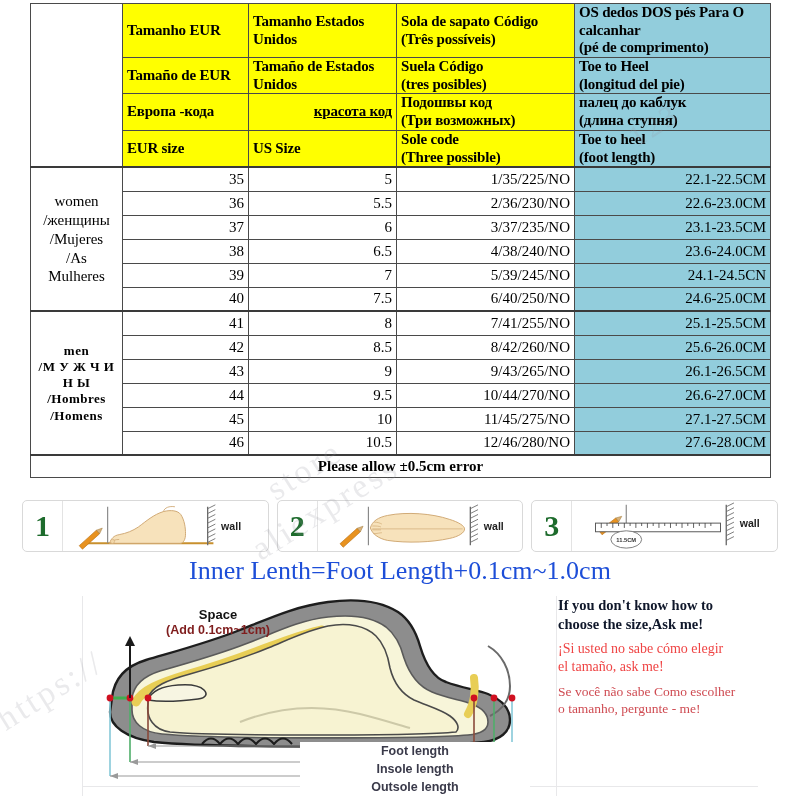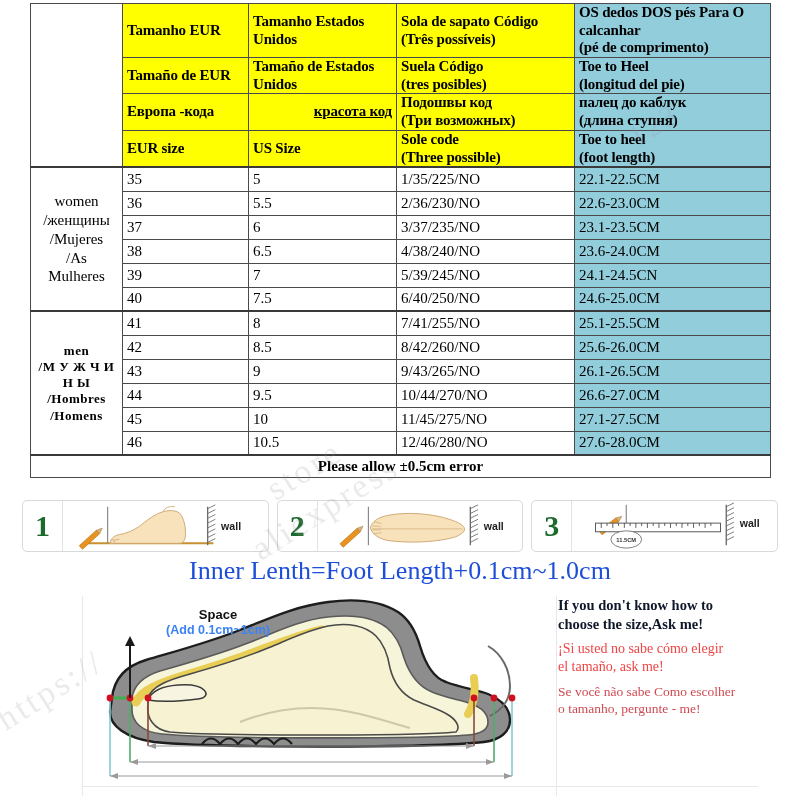--- a/index.html
+++ b/index.html
@@ -68,21 +68,21 @@
     text-align: center;
     vertical-align: middle;
   }
   td.grp.serif {
     font-family: "Liberation Serif", serif;
     font-weight: bold;
     font-size: 13px;
     letter-spacing: 0.5px;
   }
   td.dat {
-    text-align: left;
+    text-align: right;
     height: 24px;
     font-size: 16px;
     font-family: "Liberation Serif", serif;
   }
   td.dat.blue { background: #92CDDC; }
   td.note {
     text-align: center;
     font-family: "Liberation Sans", sans-serif;
     font-weight: bold;
     font-size: 14px;
@@ -135,21 +135,21 @@
   .shoe-area svg { display: block; width: 100%; height: 100%; }
 
   .space-label {
     position: absolute; left: 128px; top: 608px; width: 180px;
     text-align: center; z-index: 8;
     font-family: "Liberation Sans", sans-serif;
     font-weight: bold;
     line-height: 1.15;
   }
   .space-label .s1 { font-size: 13px; color: #111; display: block; }
-  .space-label .s2 { font-size: 12.5px; color: #3b82f6; display: block; }
+  .space-label .s2 { font-size: 12.5px; color: #7f1d1d; display: block; }
 
   .dim-labels {
     position: absolute; left: 300px; top: 742px; width: 230px; z-index: 8;
     text-align: center;
     font-family: "Liberation Sans", sans-serif;
     font-weight: bold; font-size: 12.5px; color: #3a3a4a;
     line-height: 1.45;
   }
   .dim-labels span { display: block; background: #fff; }
 
@@ -584,20 +584,25 @@
       <line x1="40" y1="112" x2="40" y2="56" stroke="#1a1a1a" stroke-width="2"></line>
       <polygon points="40,50 35,60 45,60" fill="#1a1a1a"></polygon>
     </svg>
   </div>
 
   <div class="space-label">
     <span class="s1">Space</span>
     <span class="s2">(Add 0.1cm~1cm)</span>
   </div>
 
+  <div class="dim-labels">
+    <span>Foot length</span>
+    <span>Insole length</span>
+    <span>Outsole length</span>
+  </div>
 
   <div class="ask-block">
     <p class="ask-en">
       <span>If you don't know how to</span><br>
       <span>choose the size,Ask me!</span>
     </p>
     <p class="ask-es">
       <span>¡Si usted no sabe cómo elegir</span><br>
       <span>el tamaño, ask me!</span>
     </p>

